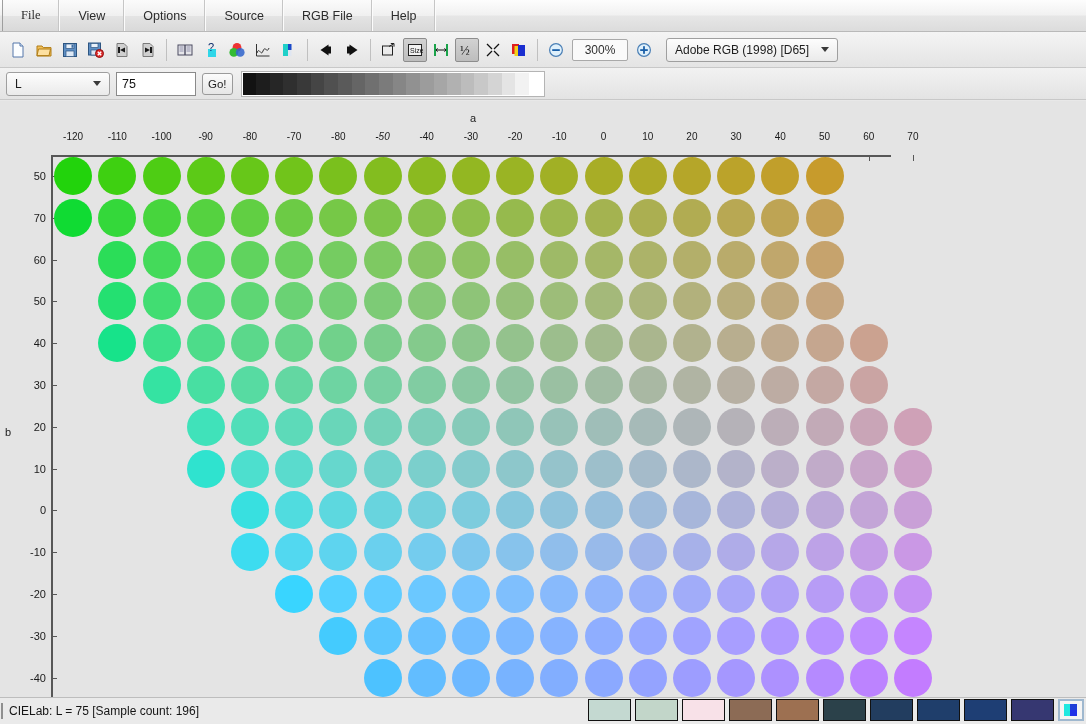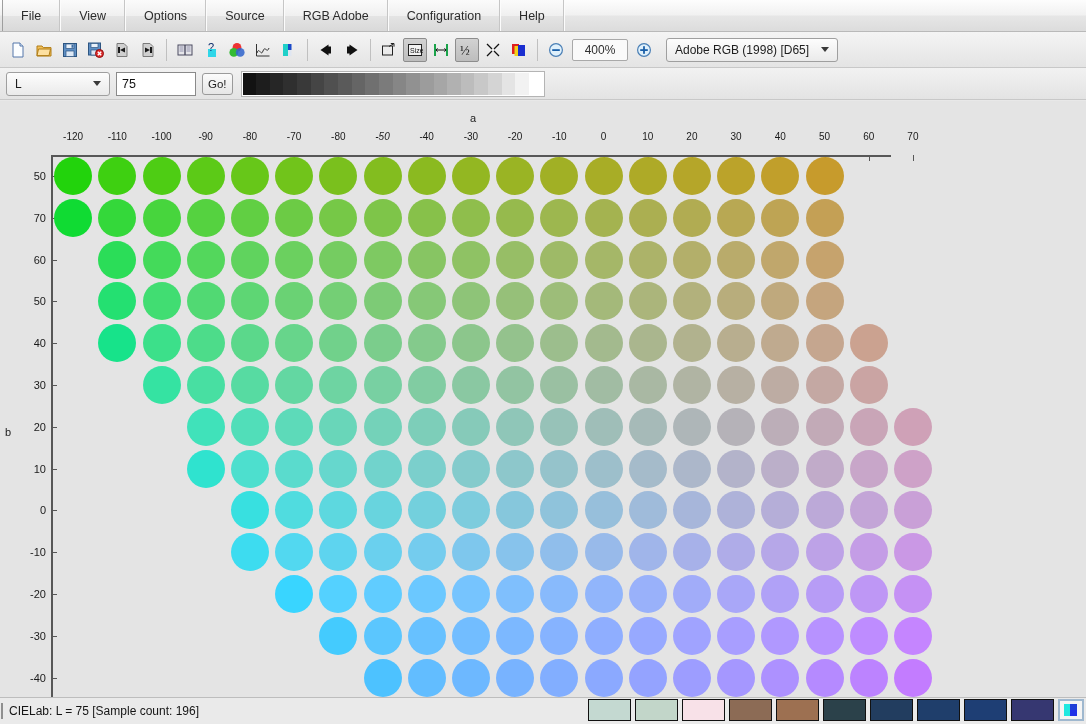--- a/index.html
+++ b/index.html
@@ -29,21 +29,21 @@
     display: flex; align-items: center; justify-content: center;
     padding: 0 18px;
     font-size: 12.5px;
     color: #2c2c2c;
     border-right: 1px solid #c6c6c6;
     border-left: 1px solid #fcfcfc;
     background: linear-gradient(to bottom,#fbfbfb 0%,#f0f0f0 50%,#e4e4e4 51%,#d9d9d9 100%);
     cursor: default;
     white-space: nowrap;
   }
-  .menu-item:first-child { border-left: 1px solid #9e9e9e; }
+  .menu-item:first-child { border-left: 1px solid #9e9e9e; font-family: Liberation Serif, serif; }
   .menu-spacer { flex: 1; border-left: 1px solid #fcfcfc; }
 
   
   .toolbar {
     position: absolute; left: 0; top: 32px;
     width: 1086px; height: 36px;
     background: linear-gradient(to bottom,#f4f4f4,#e4e4e4);
     border-bottom: 1px solid #c8c8c8;
     display: flex; align-items: center;
     padding-left: 6px;
@@ -234,24 +234,21 @@
       <div class="menu-item">
         <span>View</span>
       </div>
       <div class="menu-item">
         <span>Options</span>
       </div>
       <div class="menu-item">
         <span>Source</span>
       </div>
       <div class="menu-item">
-        <span>RGB Adobe</span>
-      </div>
-      <div class="menu-item">
-        <span>Configuration</span>
+        <span>RGB File</span>
       </div>
       <div class="menu-item">
         <span>Help</span>
       </div>
       <div class="menu-spacer"></div>
     </div>
 
   <div class="toolbar" id="toolbar">
       <div class="tbtn">
         <span style="display: block; width: 16px; height: 16px; line-height: 0;"><svg xmlns="http://www.w3.org/2000/svg" width="16" height="16" viewBox="0 0 16 16">
@@ -382,21 +379,21 @@
           </svg></span>
       </div>
       <div class="tsep"></div>
       <div class="tbtn">
         <span style="display: block; width: 16px; height: 16px; line-height: 0;"><svg xmlns="http://www.w3.org/2000/svg" width="16" height="16" viewBox="0 0 16 16">
             <circle cx="8" cy="8" r="6.4" fill="#dff0fb" stroke="#4a7fb5" stroke-width="1.2"></circle>
             <rect x="4.2" y="7.2" width="7.6" height="1.8" fill="#1a5fa8"></rect>
           </svg></span>
       </div>
       <div class="zoombox">
-        <span>400%</span>
+        <span>300%</span>
       </div>
       <div class="tbtn">
         <span style="display: block; width: 16px; height: 16px; line-height: 0;"><svg xmlns="http://www.w3.org/2000/svg" width="16" height="16" viewBox="0 0 16 16">
             <circle cx="8" cy="8" r="6.4" fill="#dff0fb" stroke="#4a7fb5" stroke-width="1.2"></circle>
             <rect x="4.2" y="7.2" width="7.6" height="1.8" fill="#1a5fa8"></rect>
             <rect x="7.1" y="4.2" width="1.8" height="7.6" fill="#1a5fa8"></rect>
           </svg></span>
       </div>
       <div class="combo" id="combo-rgb">
         <span class="lbl">Adobe RGB (1998) [D65]</span>

